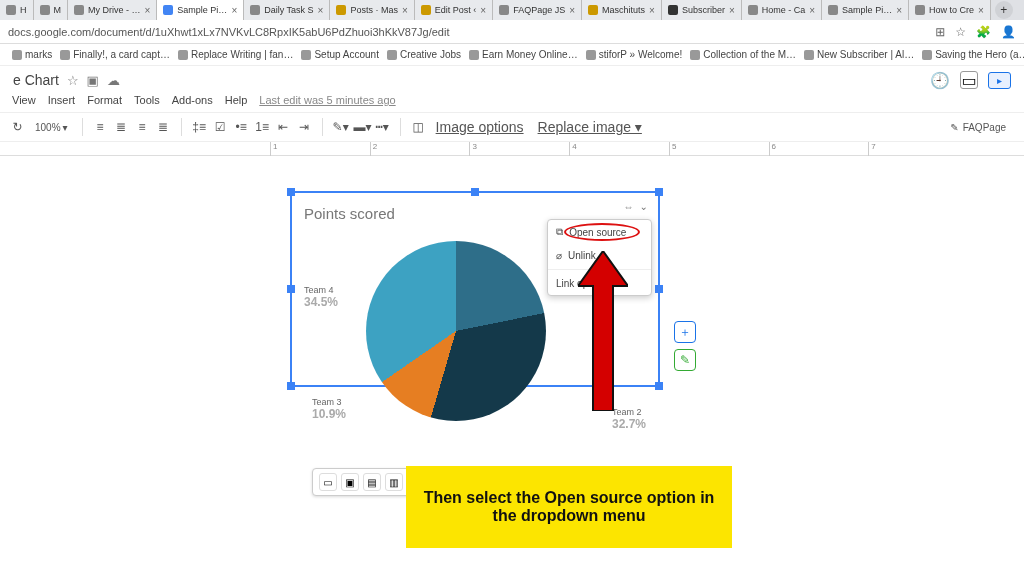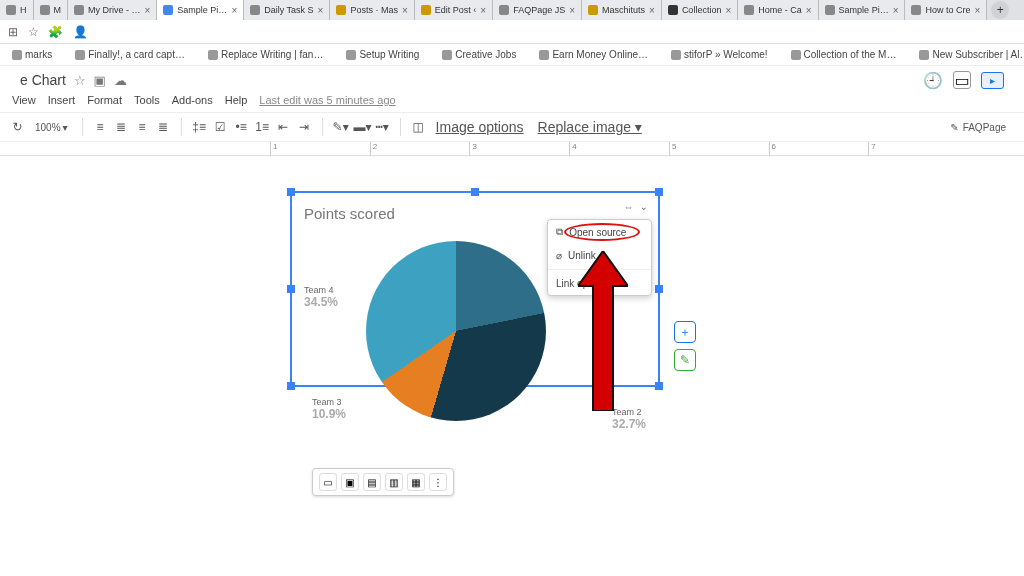--- a/index.html
+++ b/index.html
@@ -9,25 +9,25 @@
 .tab { display:flex; align-items:center; gap:4px; padding:0 6px; height:20px; border-right:1px solid #bbb; background:#e8eaed; }
 .tab.active { background:#fff; }
 .tab-x { color:#666; font-size:10px; cursor:pointer; }
 .tab-icon { width:10px; height:10px; background:#888; border-radius:2px; }
 .newtab { width:18px; height:18px; display:flex; align-items:center; justify-content:center; margin-left:4px; background:#d0d2d6; border-radius:50%; font-size:12px; }
 
 .url-row { display:flex; align-items:center; height:24px; background:#fff; border-bottom:1px solid #ddd; font-size:11px; color:#333; padding:0 8px; gap:8px; }
 .url-text { flex:1; color:#555; }
 .url-icons { display:flex; gap:10px; color:#666; font-size:12px; align-items:center; }
 
-.bookmarks-row { display:flex; align-items:center; height:22px; background:#fff; border-bottom:1px solid #eee; font-size:10px; color:#444; gap:15px; padding:0 8px; overflow:hidden; }
+.bookmarks-row { display:flex; align-items:center; height:22px; background:#fff; border-bottom:1px solid #eee; font-size:10px; color:#444; gap:0; padding:0 8px; overflow:hidden; }
 .bm { display:flex; align-items:center; gap:3px; white-space:nowrap; padding:0 4px; }
 .bm-icon { width:10px; height:10px; background:#999; border-radius:2px; }
 
-.doc-header { display:flex; align-items:center; justify-content:space-between; height:28px; padding:4px 20px; }
+.doc-header { display:flex; align-items:center; justify-content:space-between; height:28px; padding:4px 13px; }
 .doc-title-area { display:flex; align-items:center; gap:8px; font-size:14px; color:#444; }
 .doc-star { color:#777; font-size:13px; }
 .doc-right { display:flex; gap:10px; align-items:center; }
 .present-btn { width:18px; height:18px; border:1px solid #999; border-radius:3px; display:flex; align-items:center; justify-content:center; }
 .share-btn { background:#e8f0fe; color:#1a73e8; border:1px solid #1a73e8; border-radius:3px; padding:2px 8px; font-size:10px; display:flex; align-items:center; gap:4px; }
 
 .menus-row { display:flex; align-items:center; gap:12px; padding:0 12px 6px 12px; font-size:11px; color:#444; }
 .last-edit { color:#888; text-decoration:underline; }
 
 .toolbar-row { display:flex; align-items:center; gap:6px; height:30px; padding:0 10px; border-top:1px solid #eee; border-bottom:1px solid #eee; font-size:10px; color:#555; }
@@ -118,21 +118,21 @@
       <span>FAQPage JS</span>
       <span class="tab-x">×</span>
     </div>
   <div class="tab">
       <span class="tab-icon" style="background:#c90"></span>
       <span>Maschituts</span>
       <span class="tab-x">×</span>
     </div>
   <div class="tab">
       <span class="tab-icon" style="background:#333"></span>
-      <span>Collection</span>
+      <span>Subscriber</span>
       <span class="tab-x">×</span>
     </div>
   <div class="tab">
       <span class="tab-icon"></span>
       <span>Home - Ca</span>
       <span class="tab-x">×</span>
     </div>
   <div class="tab">
       <span class="tab-icon"></span>
       <span>Sample Pi…</span>
@@ -140,20 +140,21 @@
     </div>
   <div class="tab">
       <span class="tab-icon"></span>
       <span>How to Cre</span>
       <span class="tab-x">×</span>
     </div>
   <div class="newtab">+</div>
 </div>
 
 <div class="url-row">
+  <span class="url-text">docs.google.com/document/d/1uXhwt1xLx7NVKvLC8RpxIK5abU6PdZhuoi3hKkV87Jg/edit</span>
   <div class="url-icons">
     <span>⊞</span>
     <span>☆</span>
     <span>🧩</span>
     <span>👤</span>
   </div>
 </div>
 
 <div class="bookmarks-row">
   <div class="bm">
@@ -163,21 +164,21 @@
   <div class="bm">
       <span class="bm-icon"></span>
       <span>Finally!, a card capt…</span>
     </div>
   <div class="bm">
       <span class="bm-icon"></span>
       <span>Replace Writing | fan…</span>
     </div>
   <div class="bm">
       <span class="bm-icon"></span>
-      <span>Setup Writing</span>
+      <span>Setup Account</span>
     </div>
   <div class="bm">
       <span class="bm-icon"></span>
       <span>Creative Jobs</span>
     </div>
   <div class="bm">
       <span class="bm-icon"></span>
       <span>Earn Money Online…</span>
     </div>
   <div class="bm">
@@ -317,13 +318,14 @@
     <div class="itbtn">▤</div>
     <div class="itbtn">▥</div>
     <div class="itbtn">▦</div>
     <div class="itbtn">⋮</div>
   </div>
 
   <svg class="arrow" width="50" height="160">
     <polygon points="25,0 50,35 35,35 35,160 15,160 15,35 0,35" fill="#d40000" stroke="#111" stroke-width="2"></polygon>
   </svg>
 
+  <div class="callout">Then select the Open source option in the dropdown menu</div>
 </div>
 
 </body></html>

